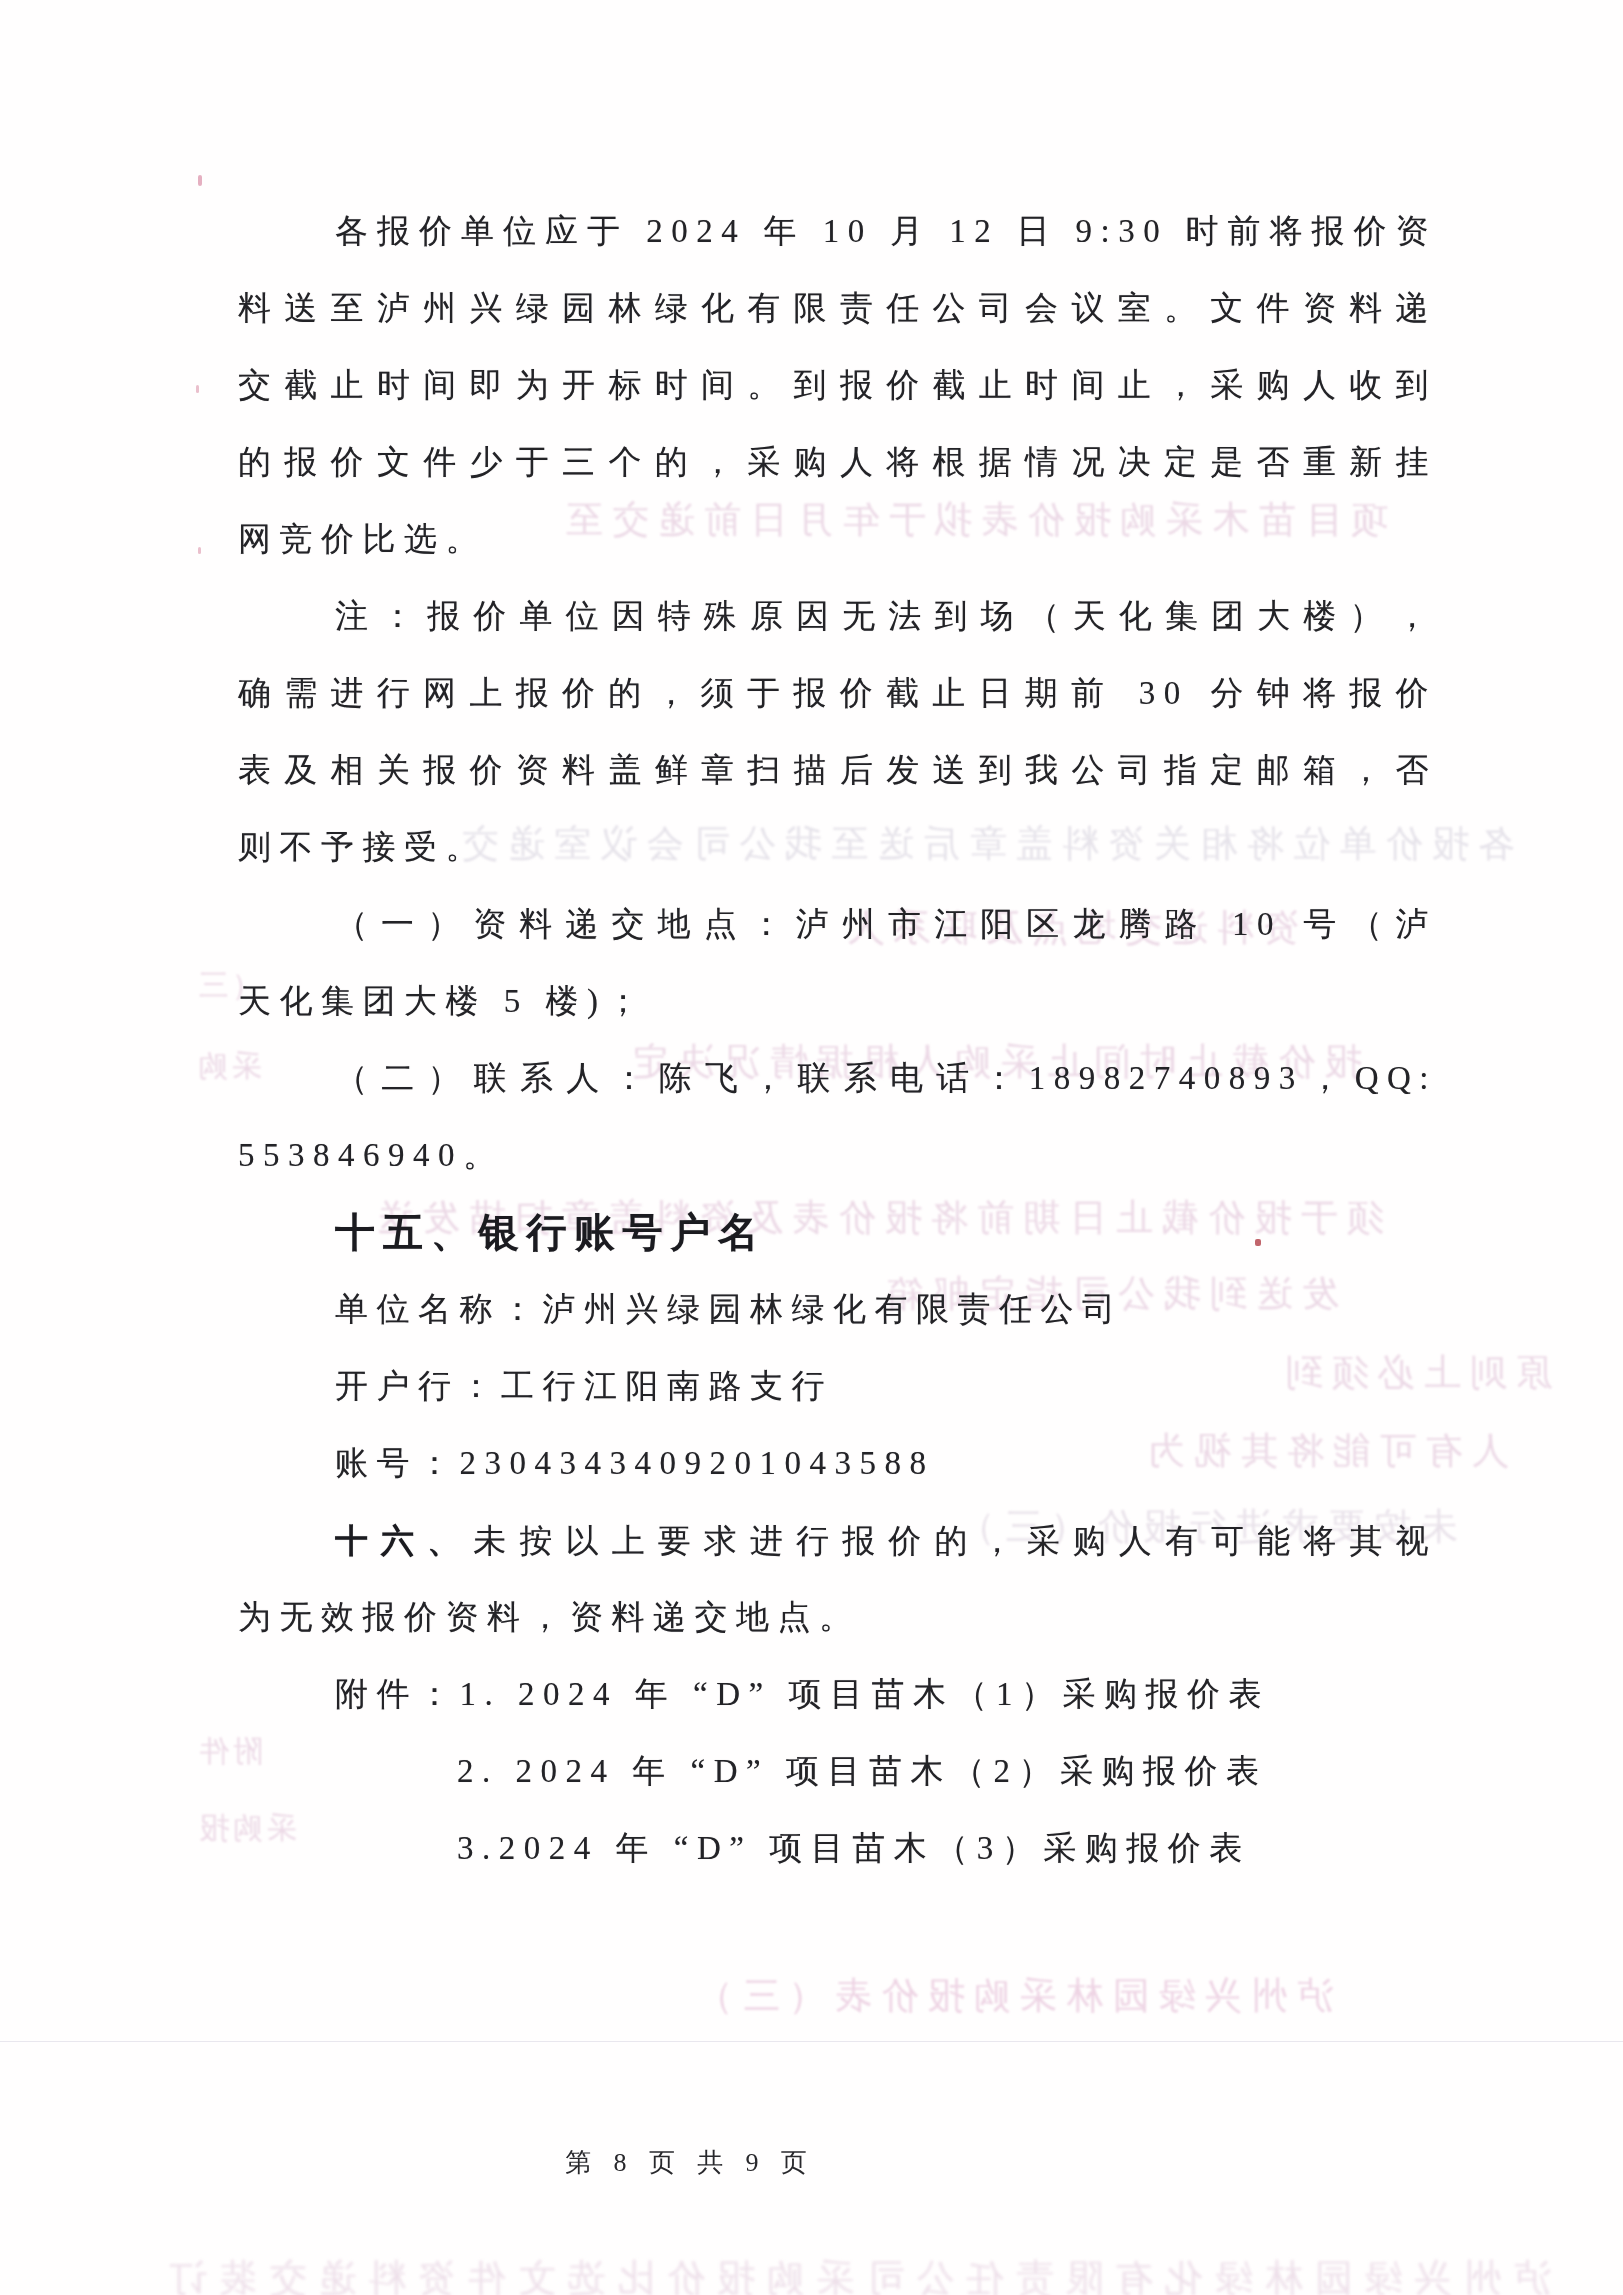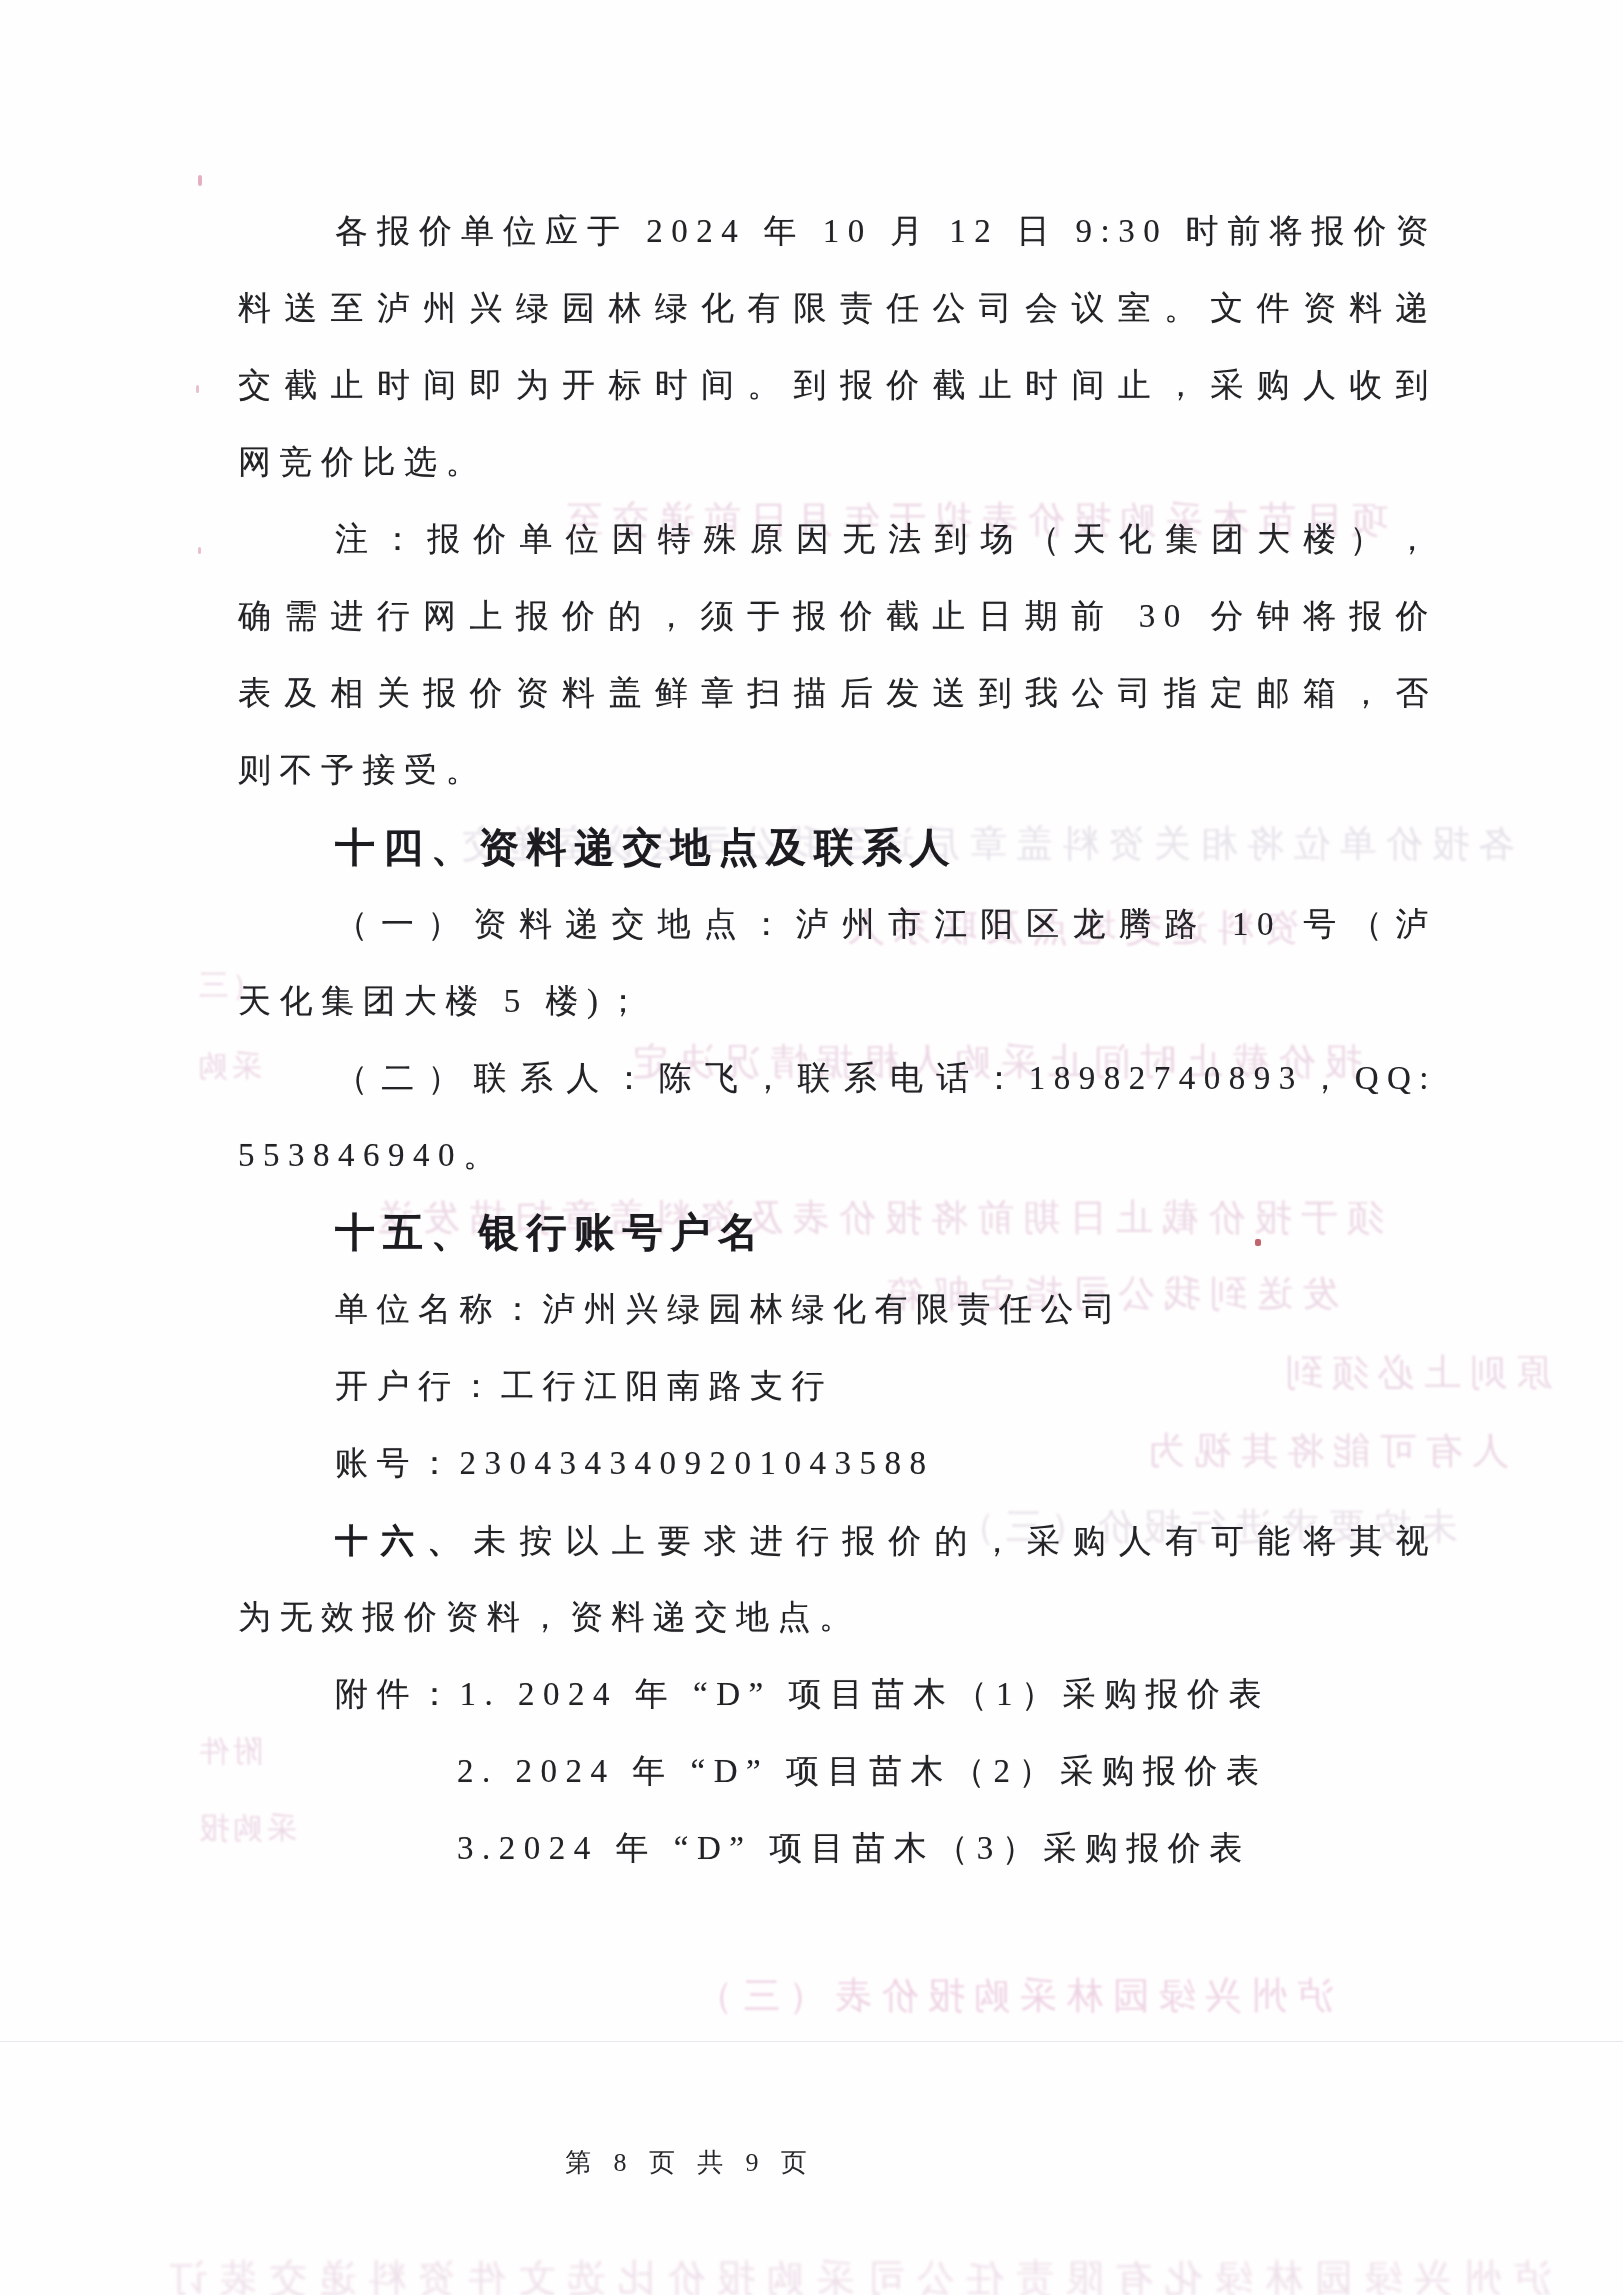--- a/index.html
+++ b/index.html
@@ -134,26 +134,26 @@
   <div class="bleed b10 small">采购报</div>
   <div class="bleed b11">泸州兴绿园林采购报价表（三）</div>
   <div class="bleed b12 band">泸州兴绿园林绿化有限责任公司采购报价比选文件资料递交装订</div>
   <div class="bleed b13 small">（三</div>
   <div class="bleed b14 small">采购</div>
 
   <div id="text-block">
     <div class="ln ind j">各报价单位应于 2024 年 10 月 12 日 9:30 时前将报价资</div>
     <div class="ln j">料送至泸州兴绿园林绿化有限责任公司会议室。文件资料递</div>
     <div class="ln j">交截止时间即为开标时间。到报价截止时间止，采购人收到</div>
+    <div class="ln j">的报价文件少于三个的，采购人将根据情况决定是否重新挂</div>
     <div class="ln">网竞价比选。</div>
     <div class="ln ind j">注：报价单位因特殊原因无法到场（天化集团大楼），</div>
     <div class="ln j">确需进行网上报价的，须于报价截止日期前 30 分钟将报价</div>
     <div class="ln j">表及相关报价资料盖鲜章扫描后发送到我公司指定邮箱，否</div>
     <div class="ln">则不予接受。</div>
-    <div class="ln ind heading">十四、资料递交地点及联系人</div>
     <div class="ln ind j">（一）资料递交地点：泸州市江阳区龙腾路 10 号（泸</div>
     <div class="ln">天化集团大楼 5 楼)；</div>
     <div class="ln ind j">（二）联系人：陈飞，联系电话：18982740893，QQ:</div>
     <div class="ln">553846940。</div>
     <div class="ln ind heading">十五、银行账号户名</div>
     <div class="ln ind">单位名称：泸州兴绿园林绿化有限责任公司</div>
     <div class="ln ind">开户行：工行江阳南路支行</div>
     <div class="ln ind">账号：2304343409201043588</div>
     <div class="ln ind j"><span class="lead-bold">十六、</span><span>未按以上要求进行报价的，采购人有可能将其视</span></div>
     <div class="ln">为无效报价资料，资料递交地点。</div>

